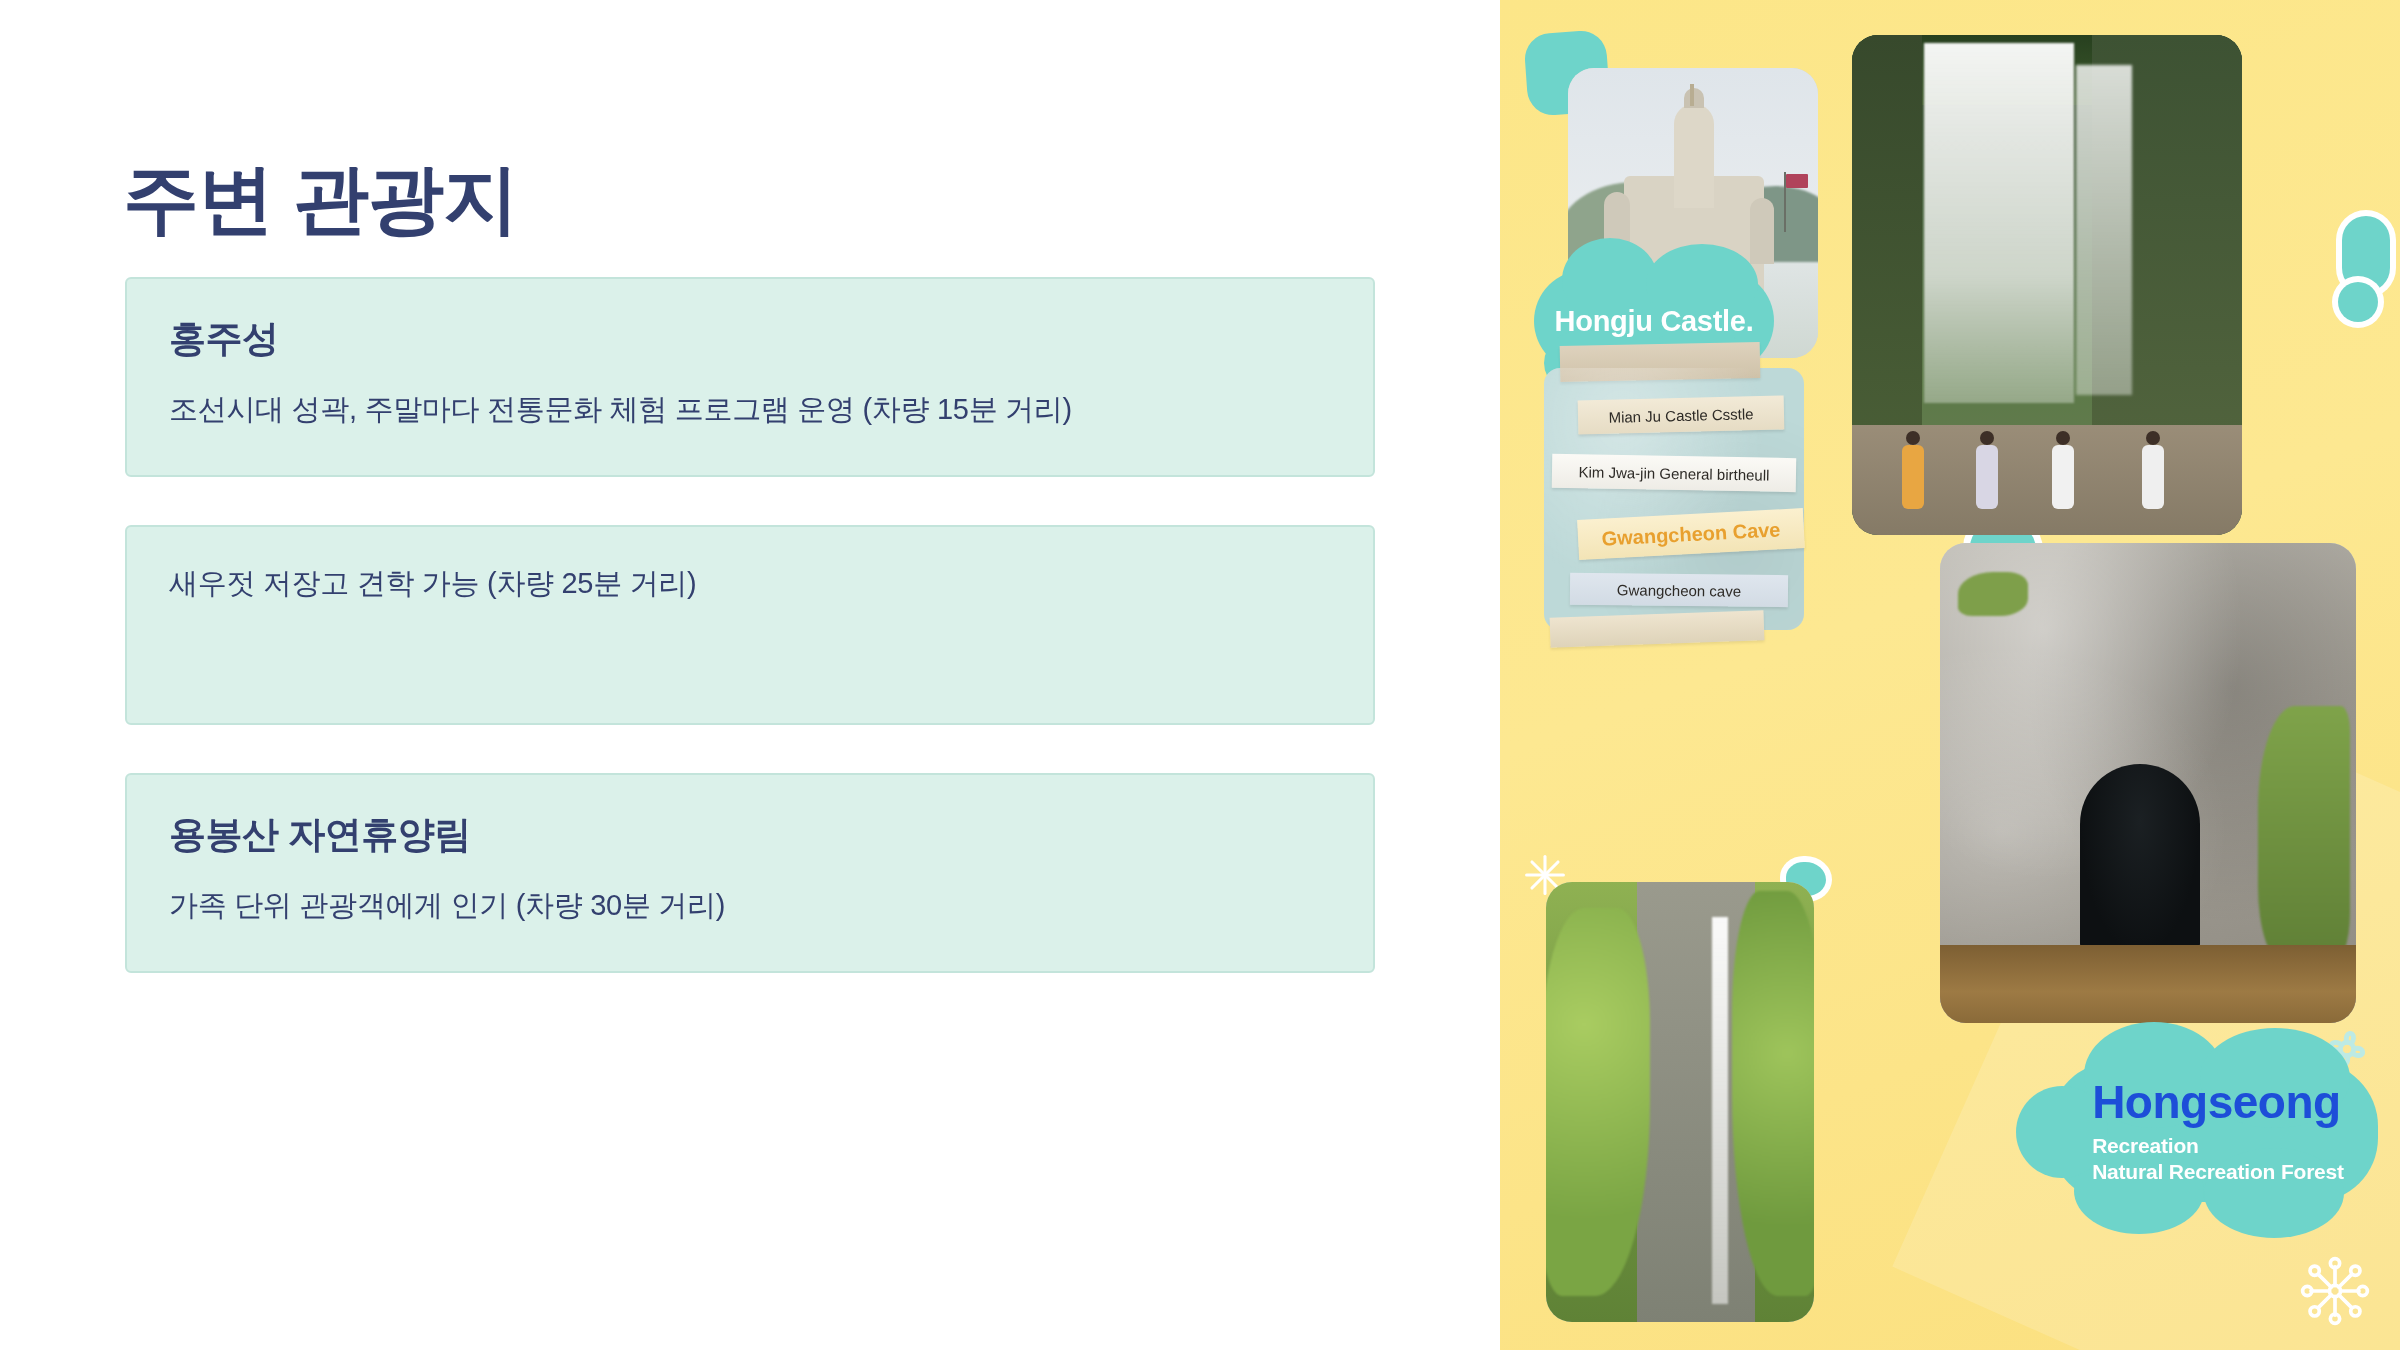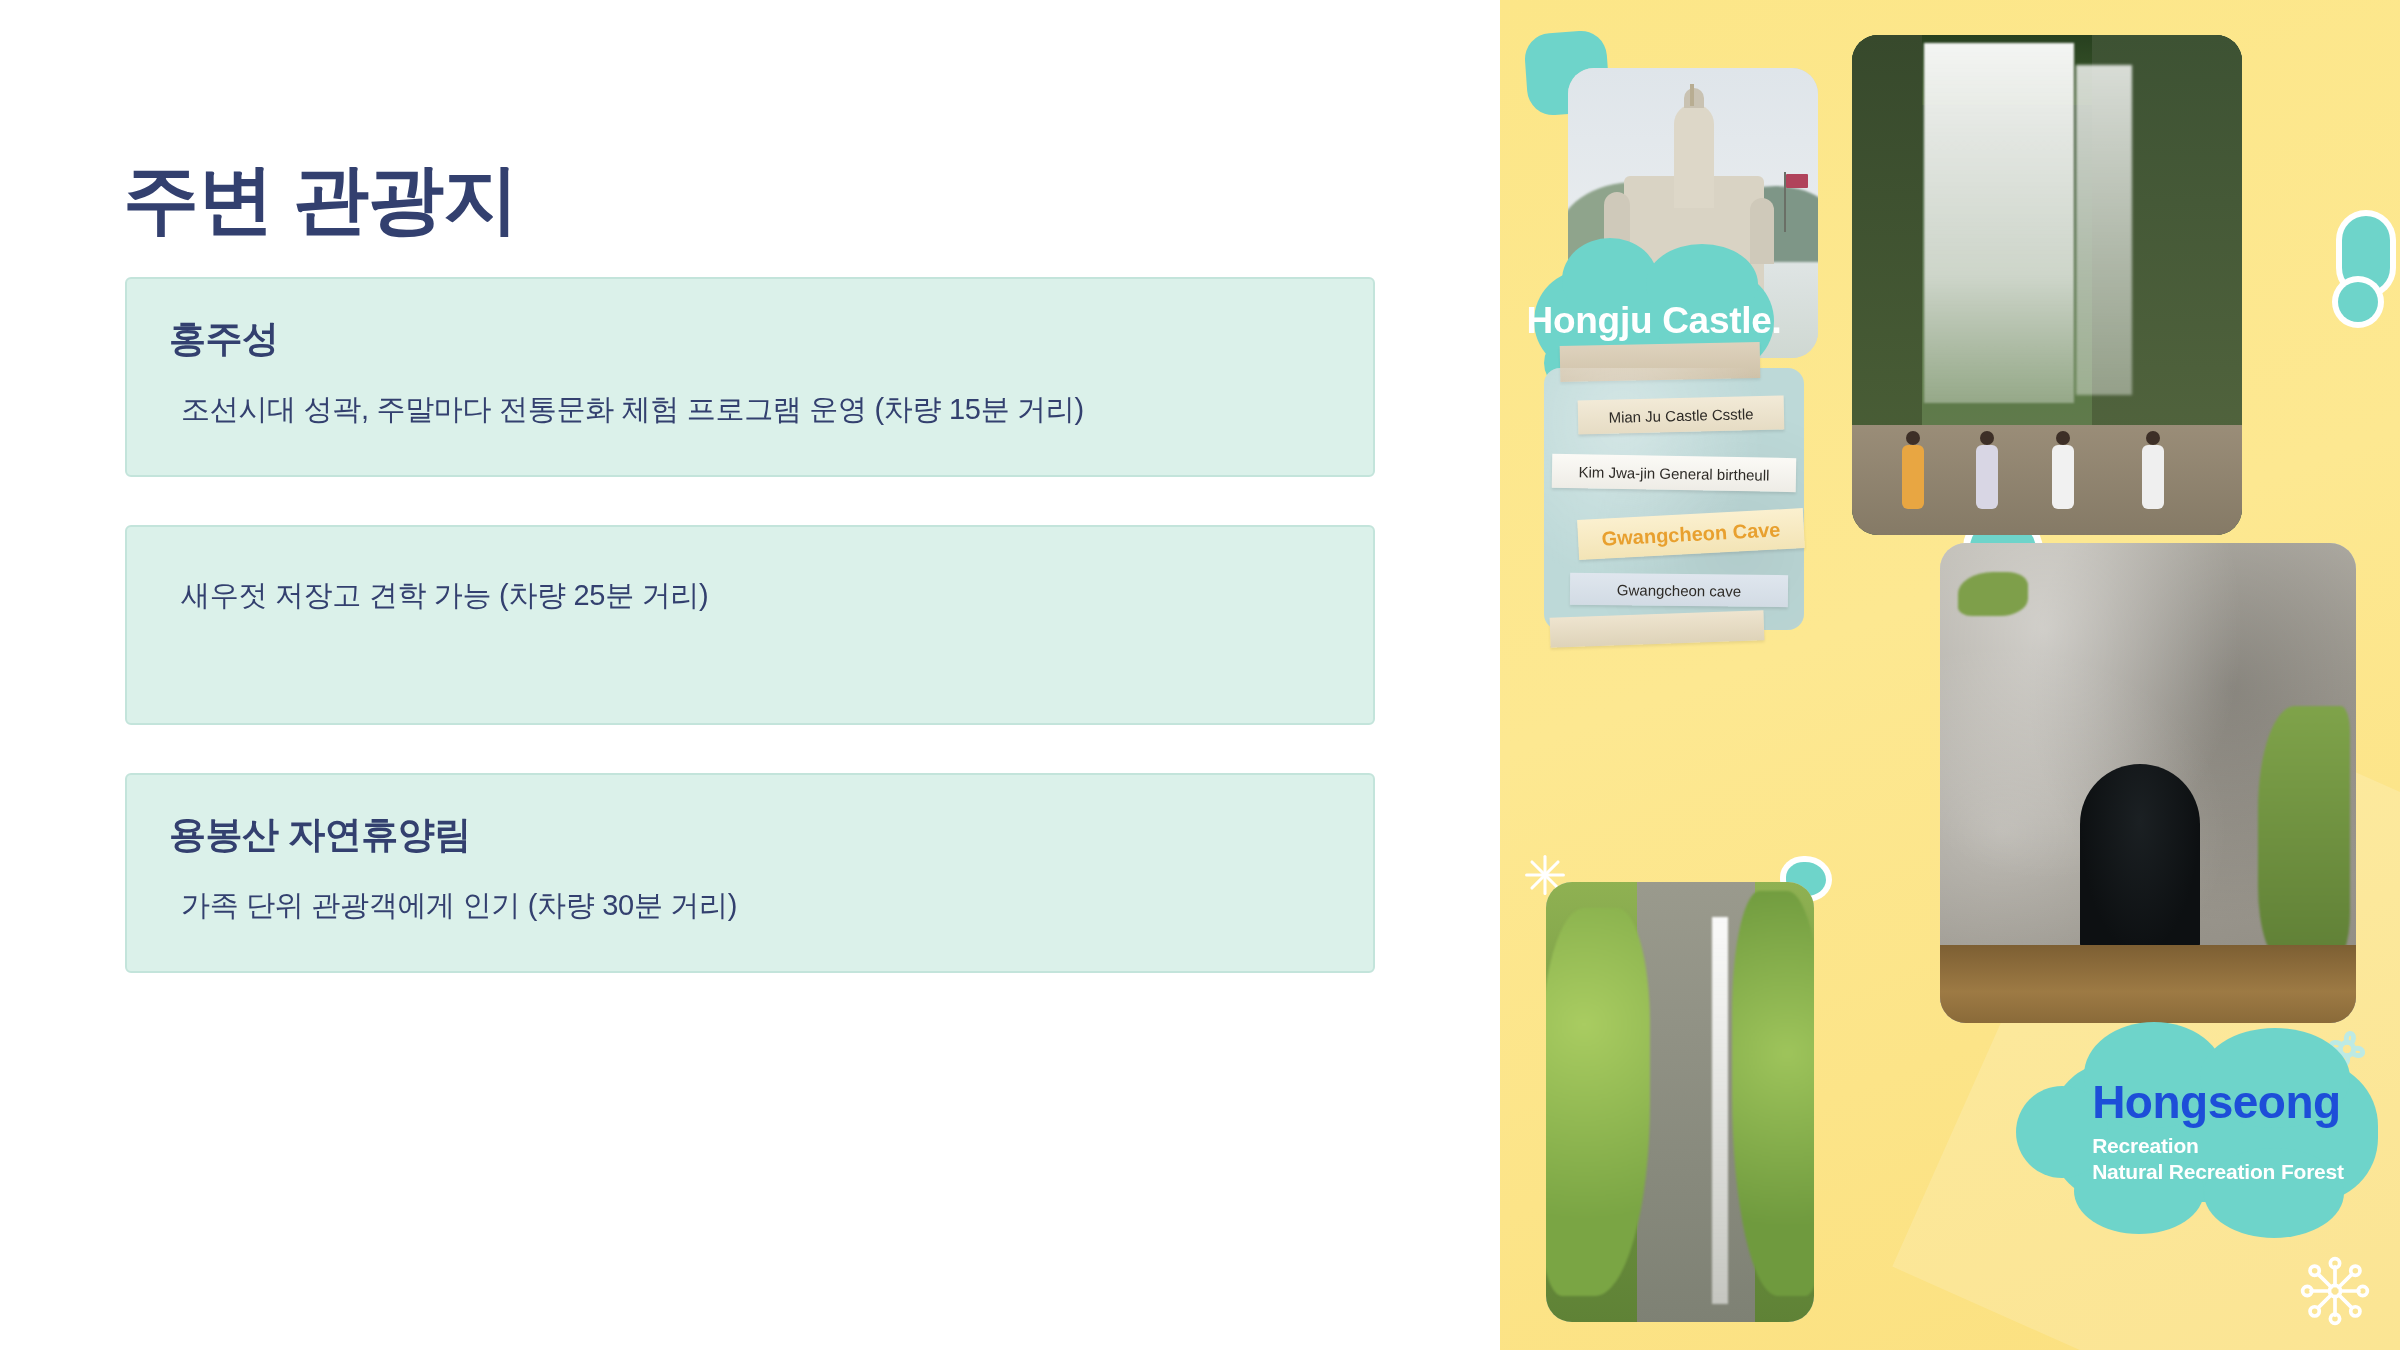--- a/index.html
+++ b/index.html
@@ -70,21 +70,21 @@
     line-height: 1.2;
     margin: 0 0 30px 0;
     letter-spacing: -0.5px;
   }
 
   .card-desc {
     font-size: 29px;
     font-weight: 400;
     color: #33406f;
     line-height: 1.3;
-    margin: 12px;
+    margin: 0;
     letter-spacing: -0.3px;
   }
 
   
   .collage {
     position: relative;
     width: 900px;
     height: 1350px;
     background: linear-gradient(160deg, #fce688 0%, #fde891 45%, #fbe07f 100%);
     overflow: hidden;
@@ -315,21 +315,21 @@
   .cloud-hongju {
     left: 34px; top: 270px; width: 240px; height: 102px;
     border-radius: 54px;
   }
   .cloud-hongju::before { left: 28px; top: -32px; width: 96px; height: 84px; }
   .cloud-hongju::after  { right: 16px; top: -26px; width: 112px; height: 80px; }
   .cloud-hongju .lobe-b1 { position:absolute; left:10px; bottom:-26px; width:90px; height:70px; background:#6ed4ca; border-radius:50%; }
   .cloud-hongju .lobe-b2 { position:absolute; right:22px; bottom:-30px; width:110px; height:74px; background:#6ed4ca; border-radius:50%; }
   .cloud-label {
     position: relative; z-index: 3;
-    font-size: 37px; font-weight: 700; color:#ffffff; white-space: nowrap;
+    font-size: 29px; font-weight: 700; color:#ffffff; white-space: nowrap;
     letter-spacing: -0.3px;
   }
 
   .cloud-hongseong {
     right: 22px; bottom: 148px; width: 328px; height: 140px;
     border-radius: 64px;
   }
   .cloud-hongseong::before { left: 34px; top: -40px; width: 140px; height: 106px; }
   .cloud-hongseong::after  { right: 28px; top: -34px; width: 150px; height: 100px; }
   .cloud-hongseong .lobe-b1 { position:absolute; left:24px; bottom:-32px; width:130px; height:86px; background:#6ed4ca; border-radius:50%; }

